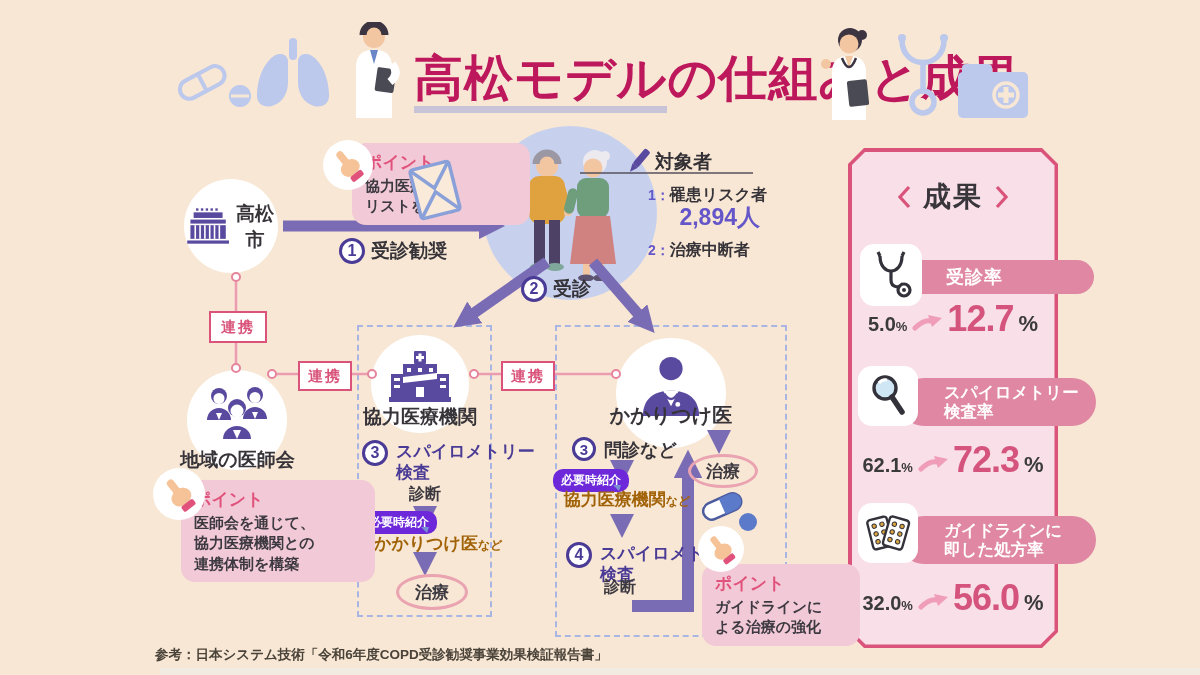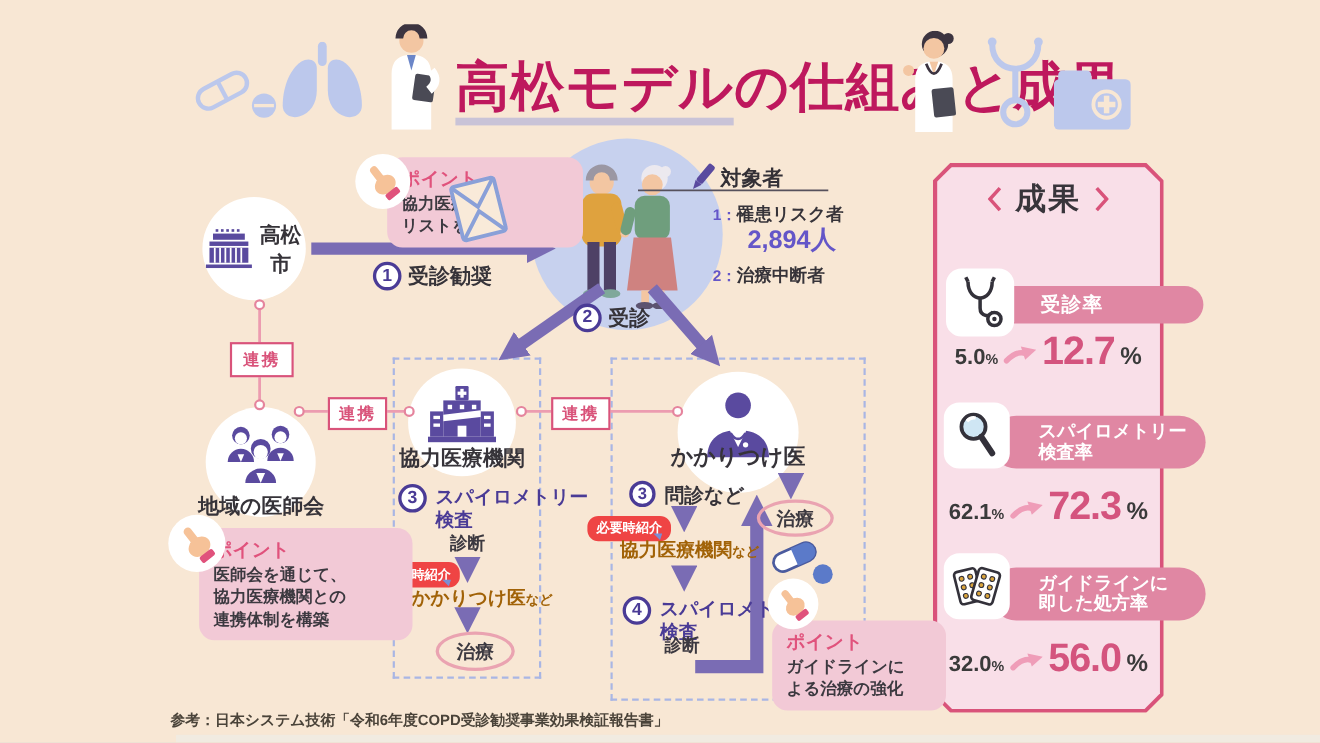--- a/index.html
+++ b/index.html
@@ -30,22 +30,22 @@
   .n26{width:26px;height:26px;font-size:16px;}
   .n24{width:24px;height:24px;font-size:15px;}
   .step-label{display:flex;align-items:center;gap:6px;z-index:6;font-weight:bold;font-size:19px;color:#363339;}
 
   
   .renkei-box{background:#fff;border:2px solid #d9537a;color:#d9537a;font-weight:bold;font-size:15px;
               display:flex;align-items:center;justify-content:center;z-index:6;letter-spacing:2px;}
 
   .dashed-box{border:2px dashed #a9b6e4;z-index:1;}
 
-  .bubble{background:#ef4444;color:#fff;font-size:12px;font-weight:bold;border-radius:10px;
-          padding:3px 8px;z-index:6;white-space:nowrap;}
+  .bubble{background:#6d28d9;color:#fff;font-size:12px;font-weight:bold;border-radius:10px;
+          padding:3px 8px;z-index:6;white-space:nowrap;margin-left:19px;}
   .bubble:after{content:"";position:absolute;right:8px;bottom:-5px;border:6px solid transparent;
                 border-top-color:#7b8ed2;border-right-width:2px;}
 
   .flow-title{color:#4a3b96;font-weight:900;font-size:17px;line-height:1.25;z-index:6;}
   .flow-sub{font-weight:bold;font-size:16px;color:#3c3940;text-align:center;z-index:6;}
   .flow-ref{font-weight:900;font-size:17px;color:#a16207;text-align:center;z-index:6;white-space:nowrap;}
   .flow-ref .sfx{font-size:12px;font-weight:bold;}
   .goal-ellipse{border:3px solid #eaa3b1;border-radius:50%;display:flex;align-items:center;
                 justify-content:center;font-weight:bold;font-size:17px;color:#3c3940;z-index:6;background:transparent;}
 
@@ -56,21 +56,21 @@
   .t-value{font-size:23px;font-weight:900;color:#6456c8;text-align:right;white-space:nowrap;}
 
   
   .panel{z-index:4;}
   .chamfer{clip-path:polygon(16px 0,calc(100% - 16px) 0,100% 16px,100% calc(100% - 16px),
            calc(100% - 16px) 100%,16px 100%,0 calc(100% - 16px),0 16px);}
   .panel-bg{position:absolute;inset:0;background:#d9537a;}
   .panel-in{position:absolute;inset:3.5px;background:#f9dfe8;
             clip-path:polygon(14px 0,calc(100% - 14px) 0,100% 14px,100% calc(100% - 14px),
             calc(100% - 14px) 100%,14px 100%,0 calc(100% - 14px),0 14px);}
-  .panel-title-row{position:absolute;top:14px;left:0;width:100%;display:flex;align-items:center;
+  .panel-title-row{position:absolute;top:30px;left:0;width:100%;display:flex;align-items:center;
                    justify-content:center;gap:12px;}
   .panel-title{font-size:28px;font-weight:900;color:#38353b;letter-spacing:2px;}
   .panel-subtitle{position:absolute;top:70px;left:0;width:100%;text-align:center;
                   font-size:12.5px;font-weight:bold;color:#3c3940;}
   .tile{position:absolute;background:#fff;border-radius:14px;display:flex;align-items:center;
         justify-content:center;z-index:3;}
   .pill{position:absolute;background:#e087a3;color:#fff;font-weight:700;display:flex;
         align-items:center;z-index:2;line-height:1.15;}
   .nums{position:absolute;left:0;width:210px;display:flex;align-items:baseline;justify-content:center;gap:5px;}
   .num-before{font-size:20px;font-weight:900;color:#3a3a3a;}

